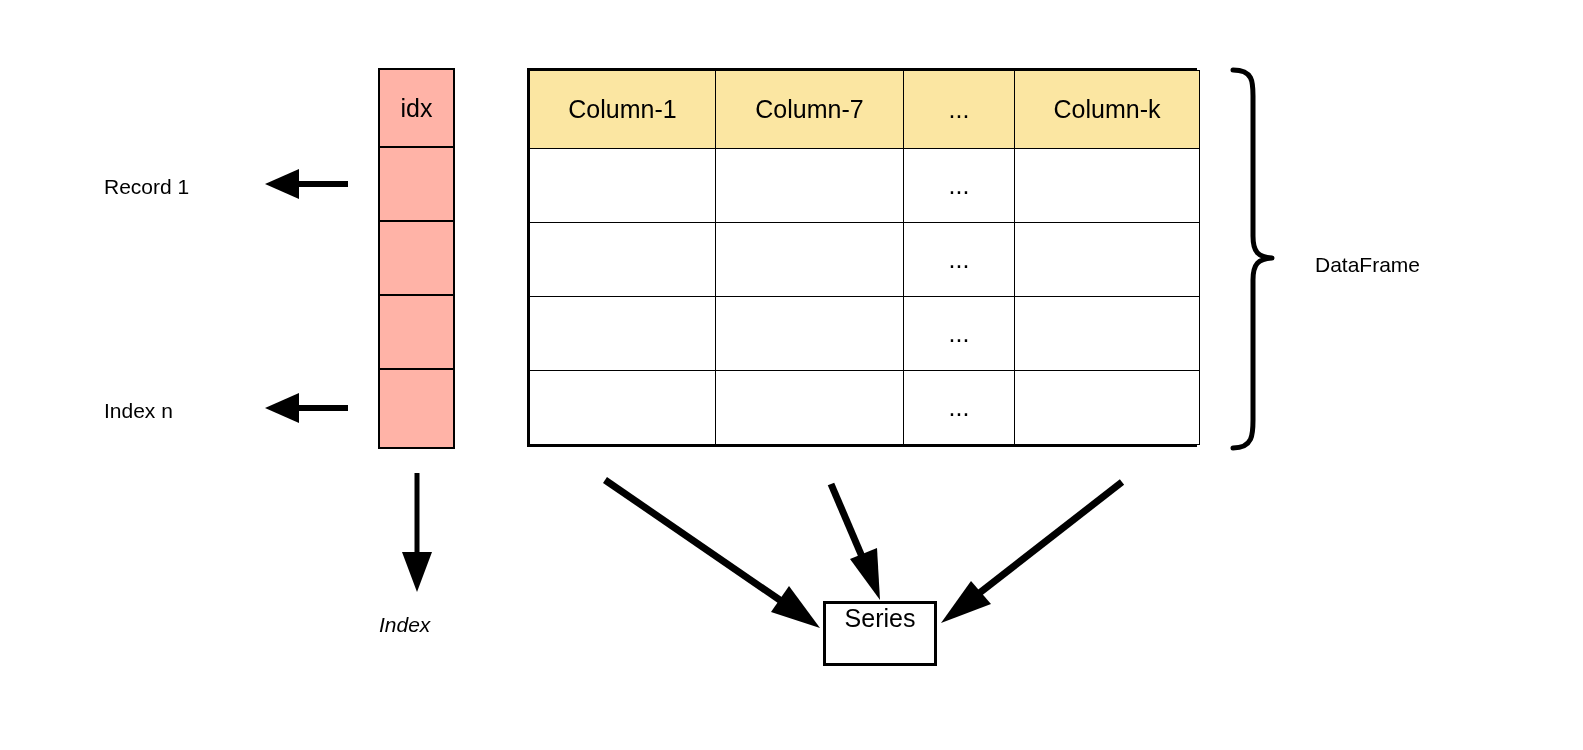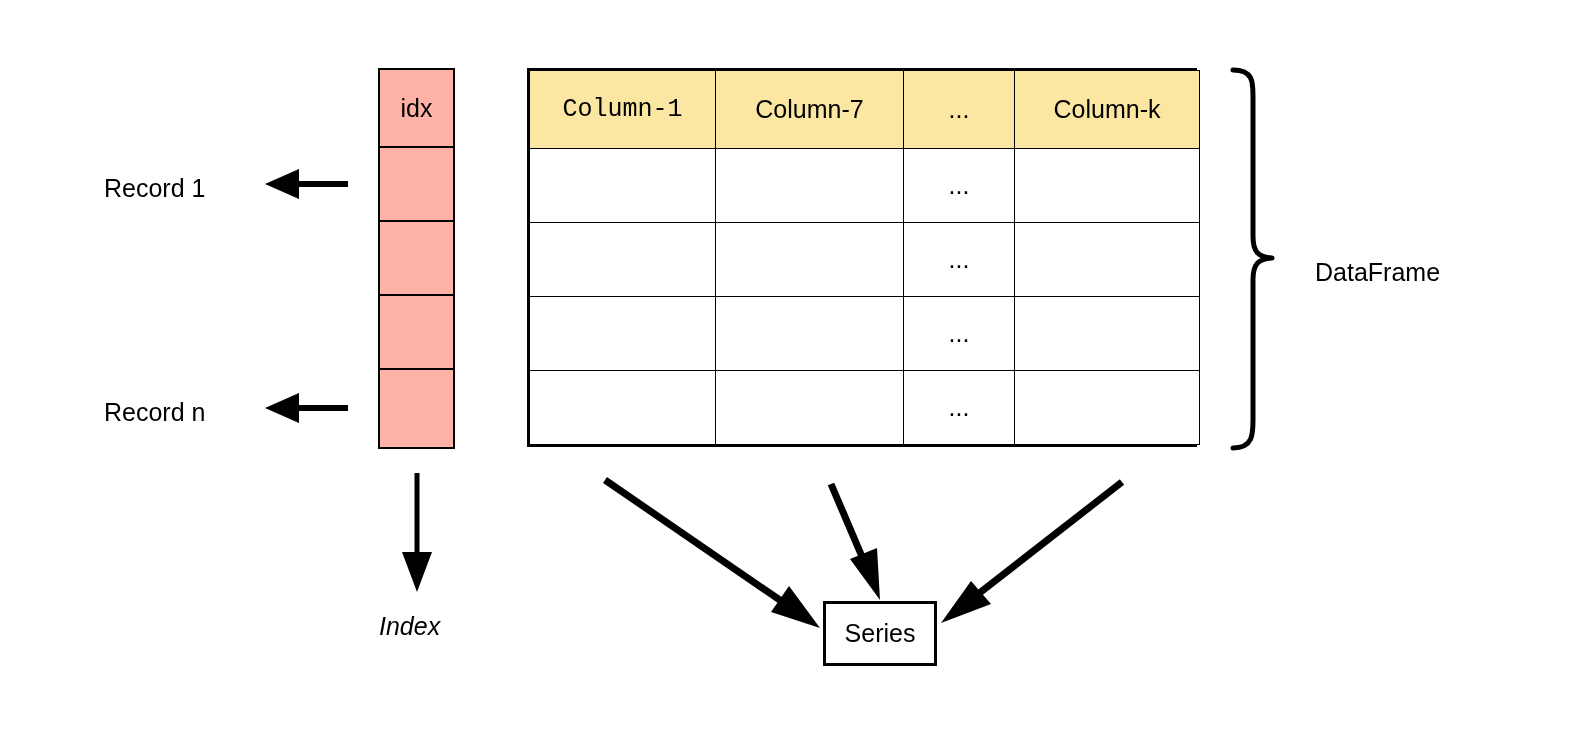--- a/index.html
+++ b/index.html
@@ -77,50 +77,50 @@
     padding: 0;
   }
   .df-table th {
     background: #fbe6a2;
     height: 78px;
   }
   .df-table td {
     background: #ffffff;
     height: 74px;
   }
-  .col-a { width: 186px; font-family: Liberation Mono, monospace; }
+  .col-a { width: 186px; }
   .col-b { width: 188px; }
   .col-c { width: 111px; }
   .col-d { width: 185px; }
 
   
   .lbl {
     position: absolute;
-    font-size: 25px;
+    font-size: 21px;
     color: #000000;
     white-space: nowrap;
     line-height: 1;
   }
   #record-1-label { left: 104px; top: 176px; }
   #record-n-label { left: 104px; top: 400px; }
   #index-label    { left: 379px; top: 614px; font-style: italic; }
-  #dataframe-label{ left: 1315px; top: 260px; }
+  #dataframe-label{ left: 1315px; top: 254px; }
 
   
   #series-box {
     position: absolute;
     left: 823px;
     top: 601px;
     width: 114px;
     height: 65px;
     border: 3px solid #000000;
     background: #ffffff;
     box-sizing: border-box;
     display: flex;
-    align-items: center;
+    align-items: flex-start;
     justify-content: center;
     font-size: 25px;
     color: #000000;
     z-index: 5;
   }
 </style>
 </head>
 <body>
 
 <div id="canvas">
@@ -225,19 +225,19 @@
       <path d="M941,623 L971,581 L991,604 z" fill="#000000"></path>
     </g>
   </svg>
 
   <div id="series-box">
     <span>Series</span>
   </div>
 
   <div class="lbl" id="record-1-label">Record 1</div>
 
-  <div class="lbl" id="record-n-label">Record n</div>
+  <div class="lbl" id="record-n-label">Index n</div>
 
   <div class="lbl" id="index-label">Index</div>
 
   <div class="lbl" id="dataframe-label">DataFrame</div>
 
 </div>
 
 </body></html>

